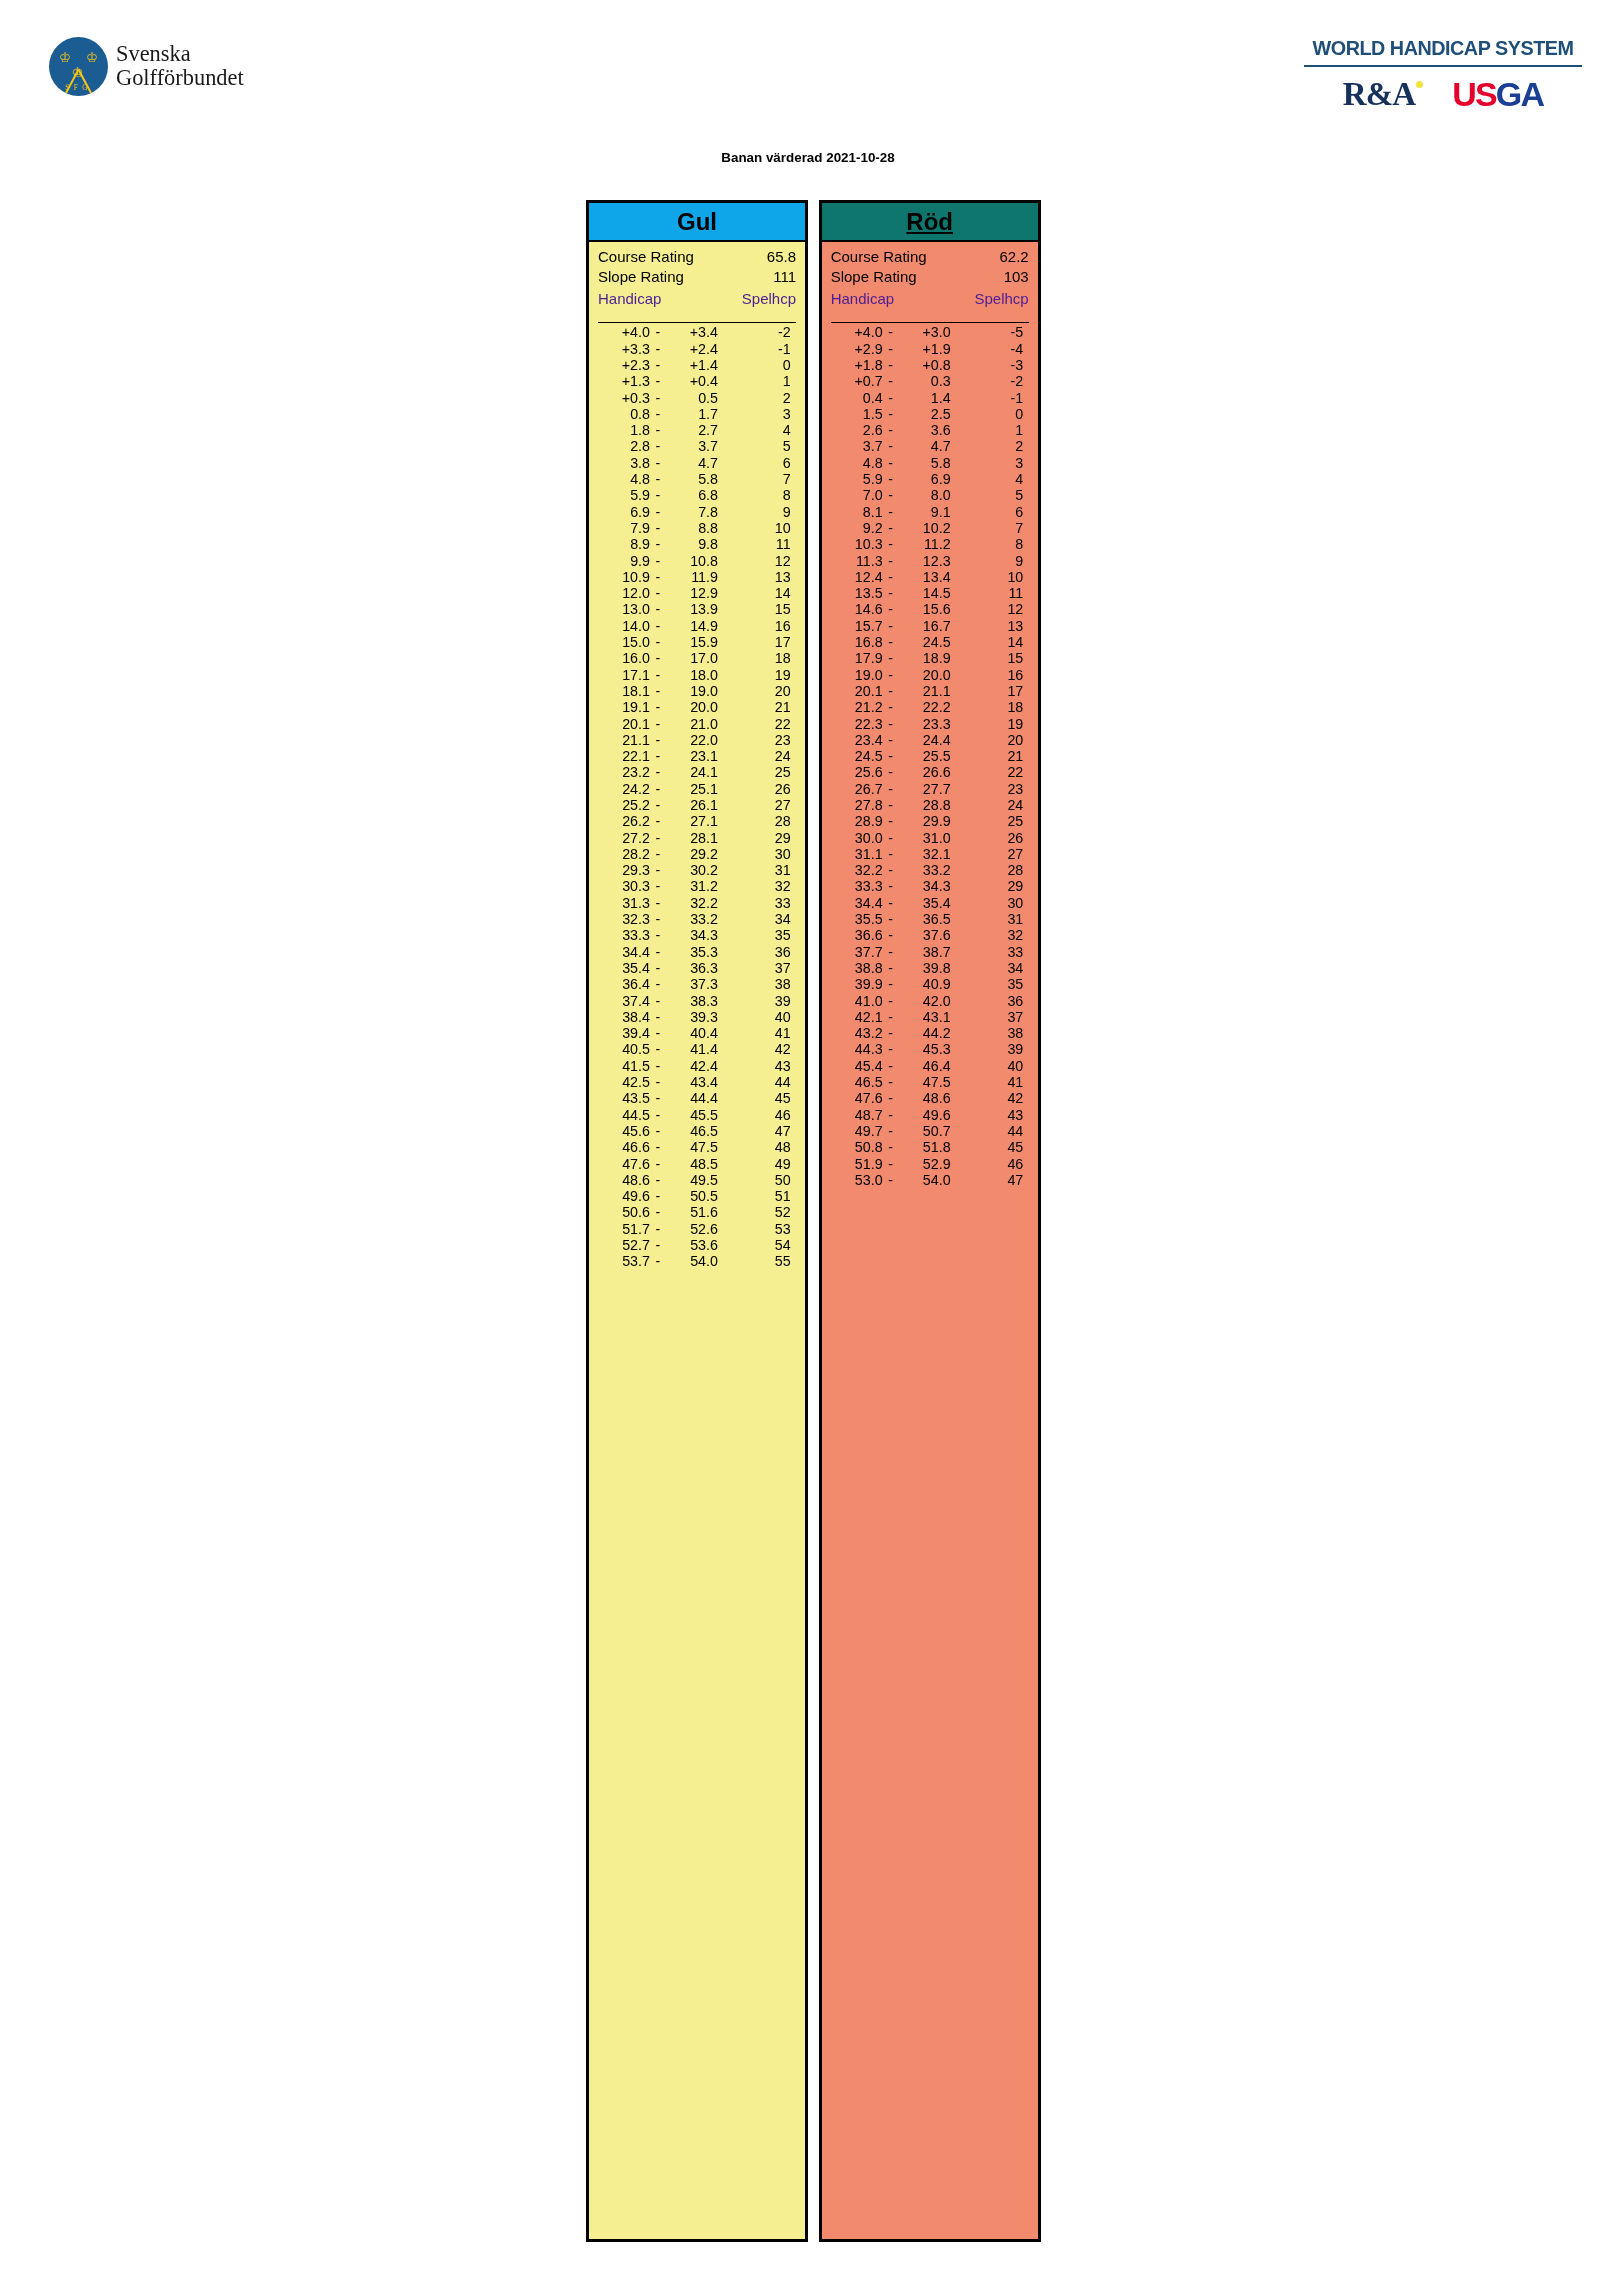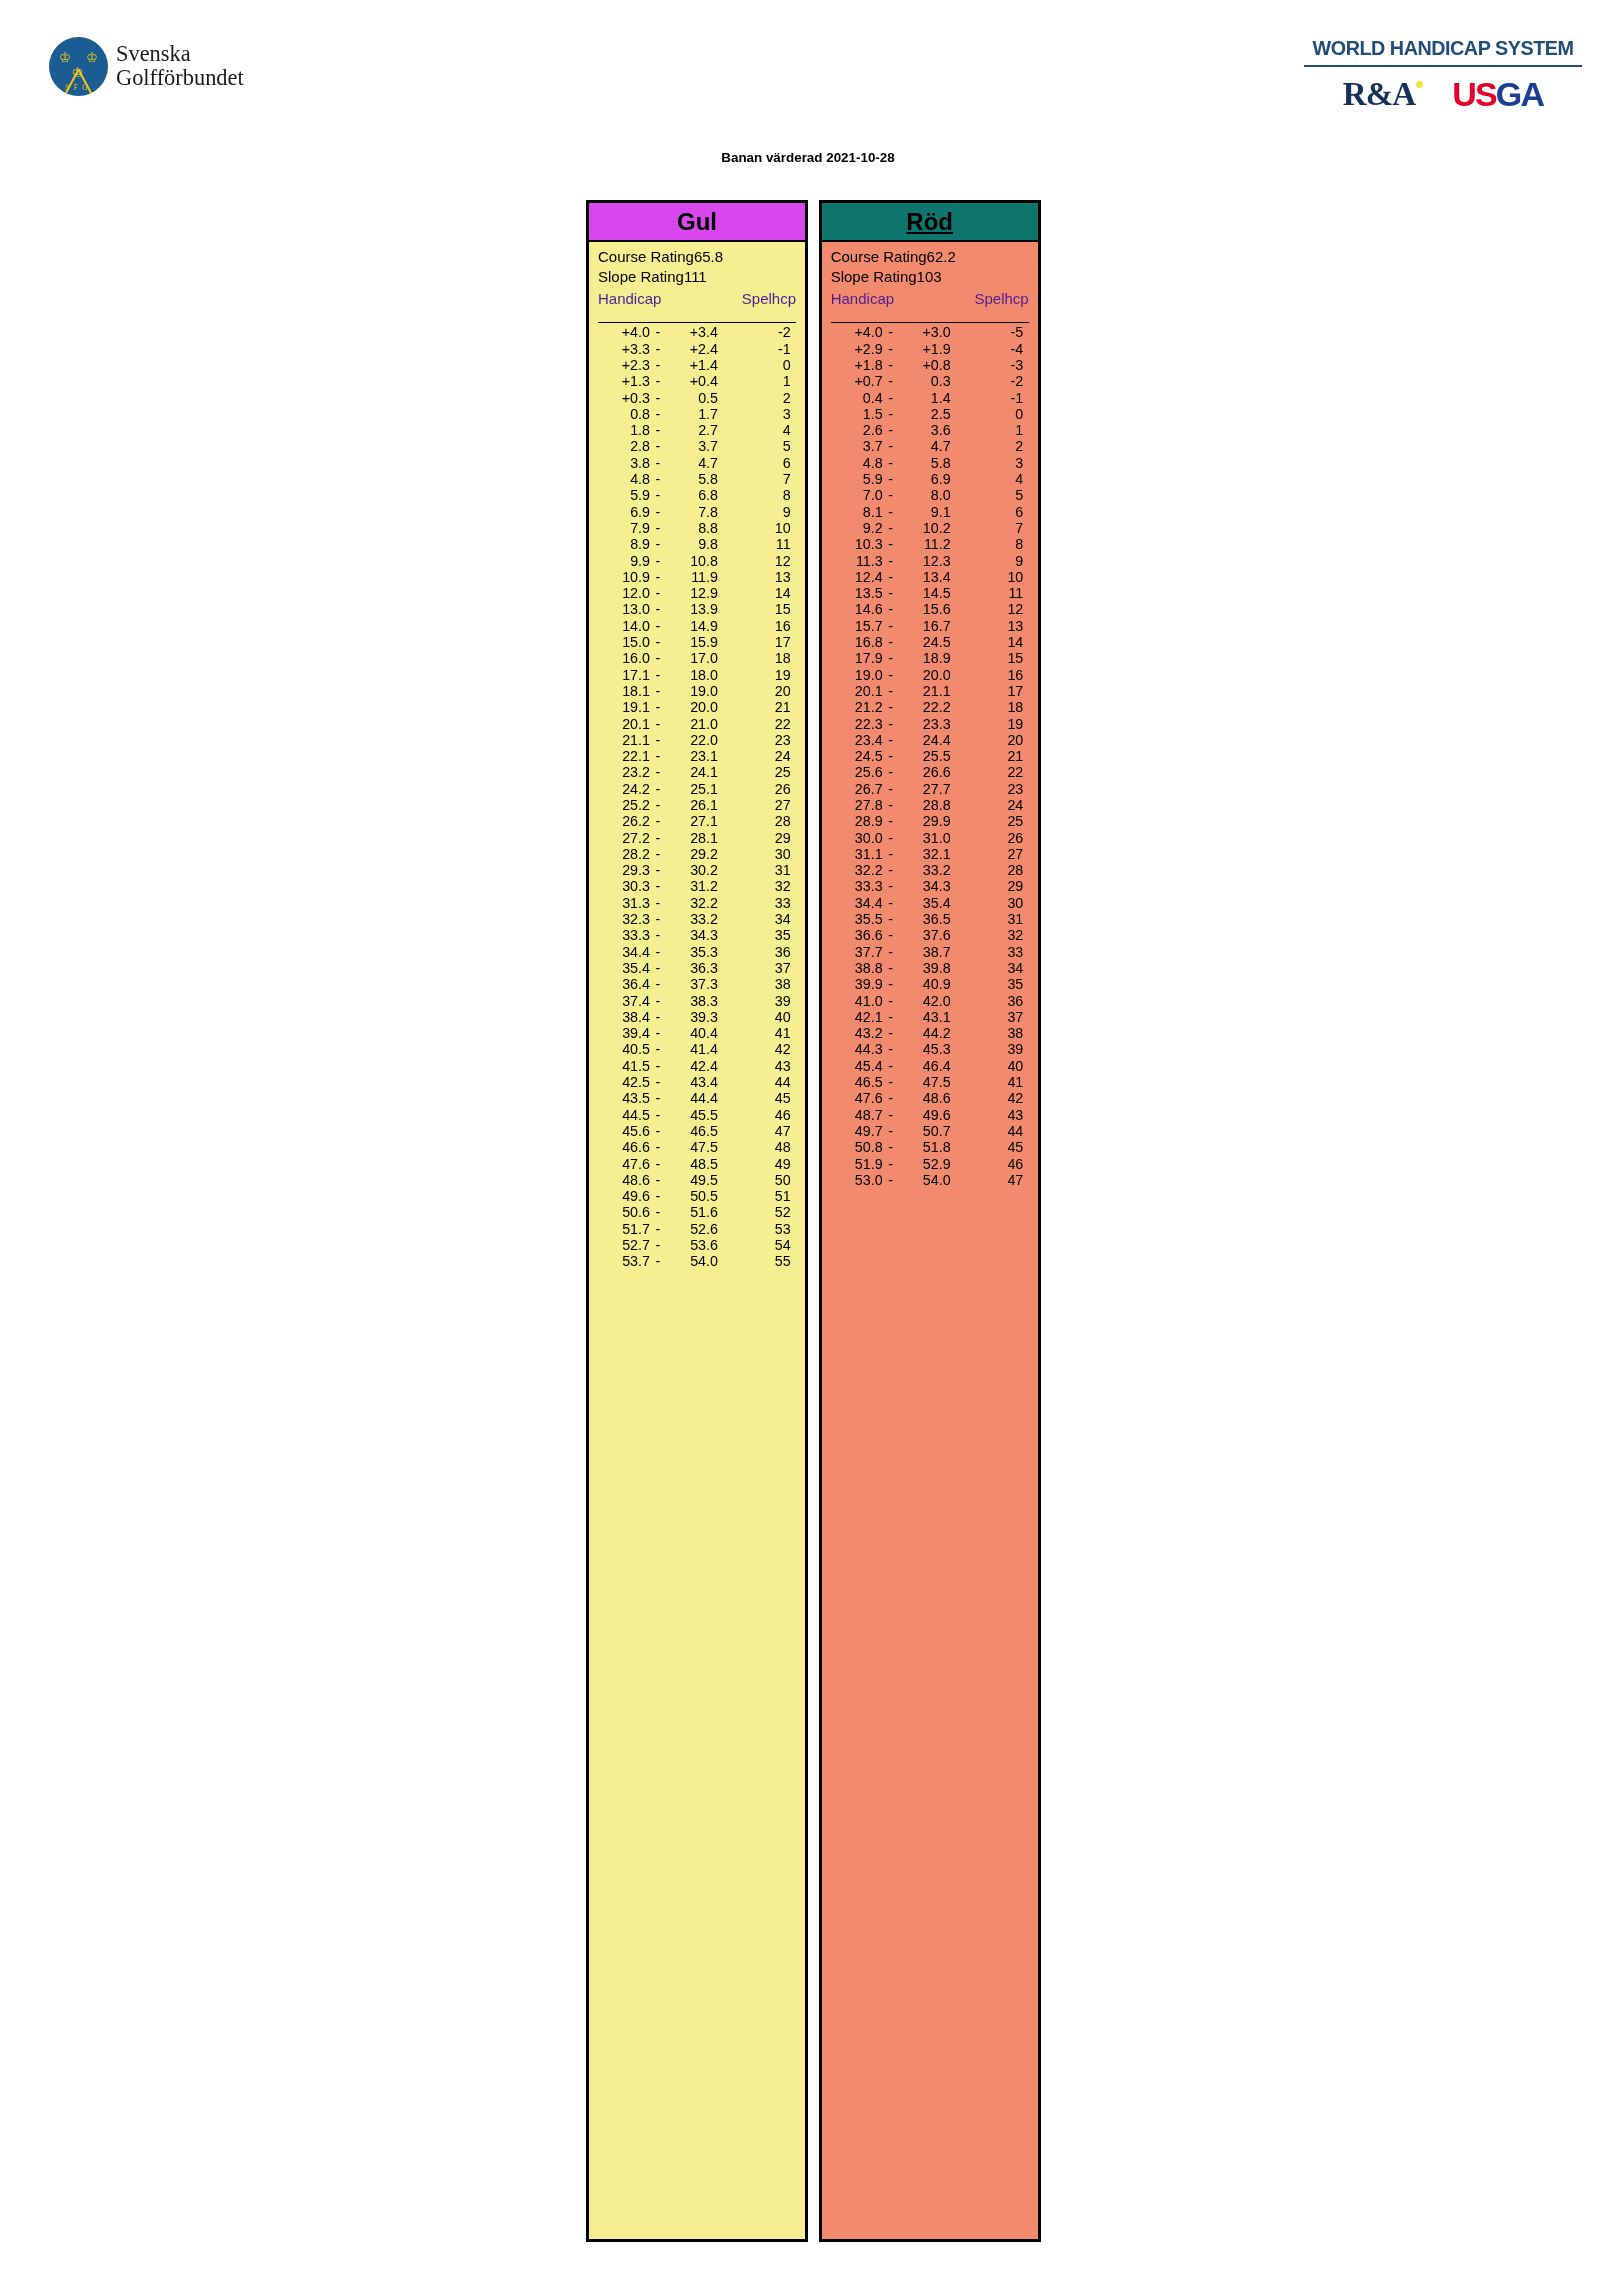--- a/index.html
+++ b/index.html
@@ -181,25 +181,26 @@
     font-size: 24px;
     font-weight: bold;
     color: #000;
   }
   .tee-body {
     flex: 1;
     padding: 5.4px 9px 0 9px;
   }
   .rating-row {
     display: flex;
-    justify-content: flex-start;
+    justify-content: space-between;
     font-size: 15px;
     color: #000;
     line-height: 1.32;
     white-space: nowrap;
+    gap: 20px;
   }
   .col-head {
     display: flex;
     justify-content: space-between;
     font-size: 15px;
     color: #4c1d95;
     line-height: 1.32;
     border-bottom: 1.8px solid #000;
     padding-bottom: 13px;
     margin-top: 1.8px;
@@ -213,21 +214,21 @@
     line-height: 16.3px;
     height: 16.3px;
     white-space: nowrap;
   }
   .hcp-low  { width: 52px; text-align: right; }
   .hcp-dash { width: 16px; text-align: center; }
   .hcp-high { width: 52px; text-align: right; }
   .hcp-play { flex: 1; text-align: right; padding-right: 5.4px; }
 
   
-  .tee-gul .tee-head { background: #d946ef; }
+  .tee-gul .tee-head { background: #0ea5e9; }
   .tee-gul .tee-body { background: #f5ef92; }
   .tee-rod .tee-head { background: #0f766e; text-decoration: underline; }
   .tee-rod .tee-body { background: #f28a6e; }
 </style>
 </head>
 <body>
 
 <div class="header">
 
   <div class="sgf-logo">

